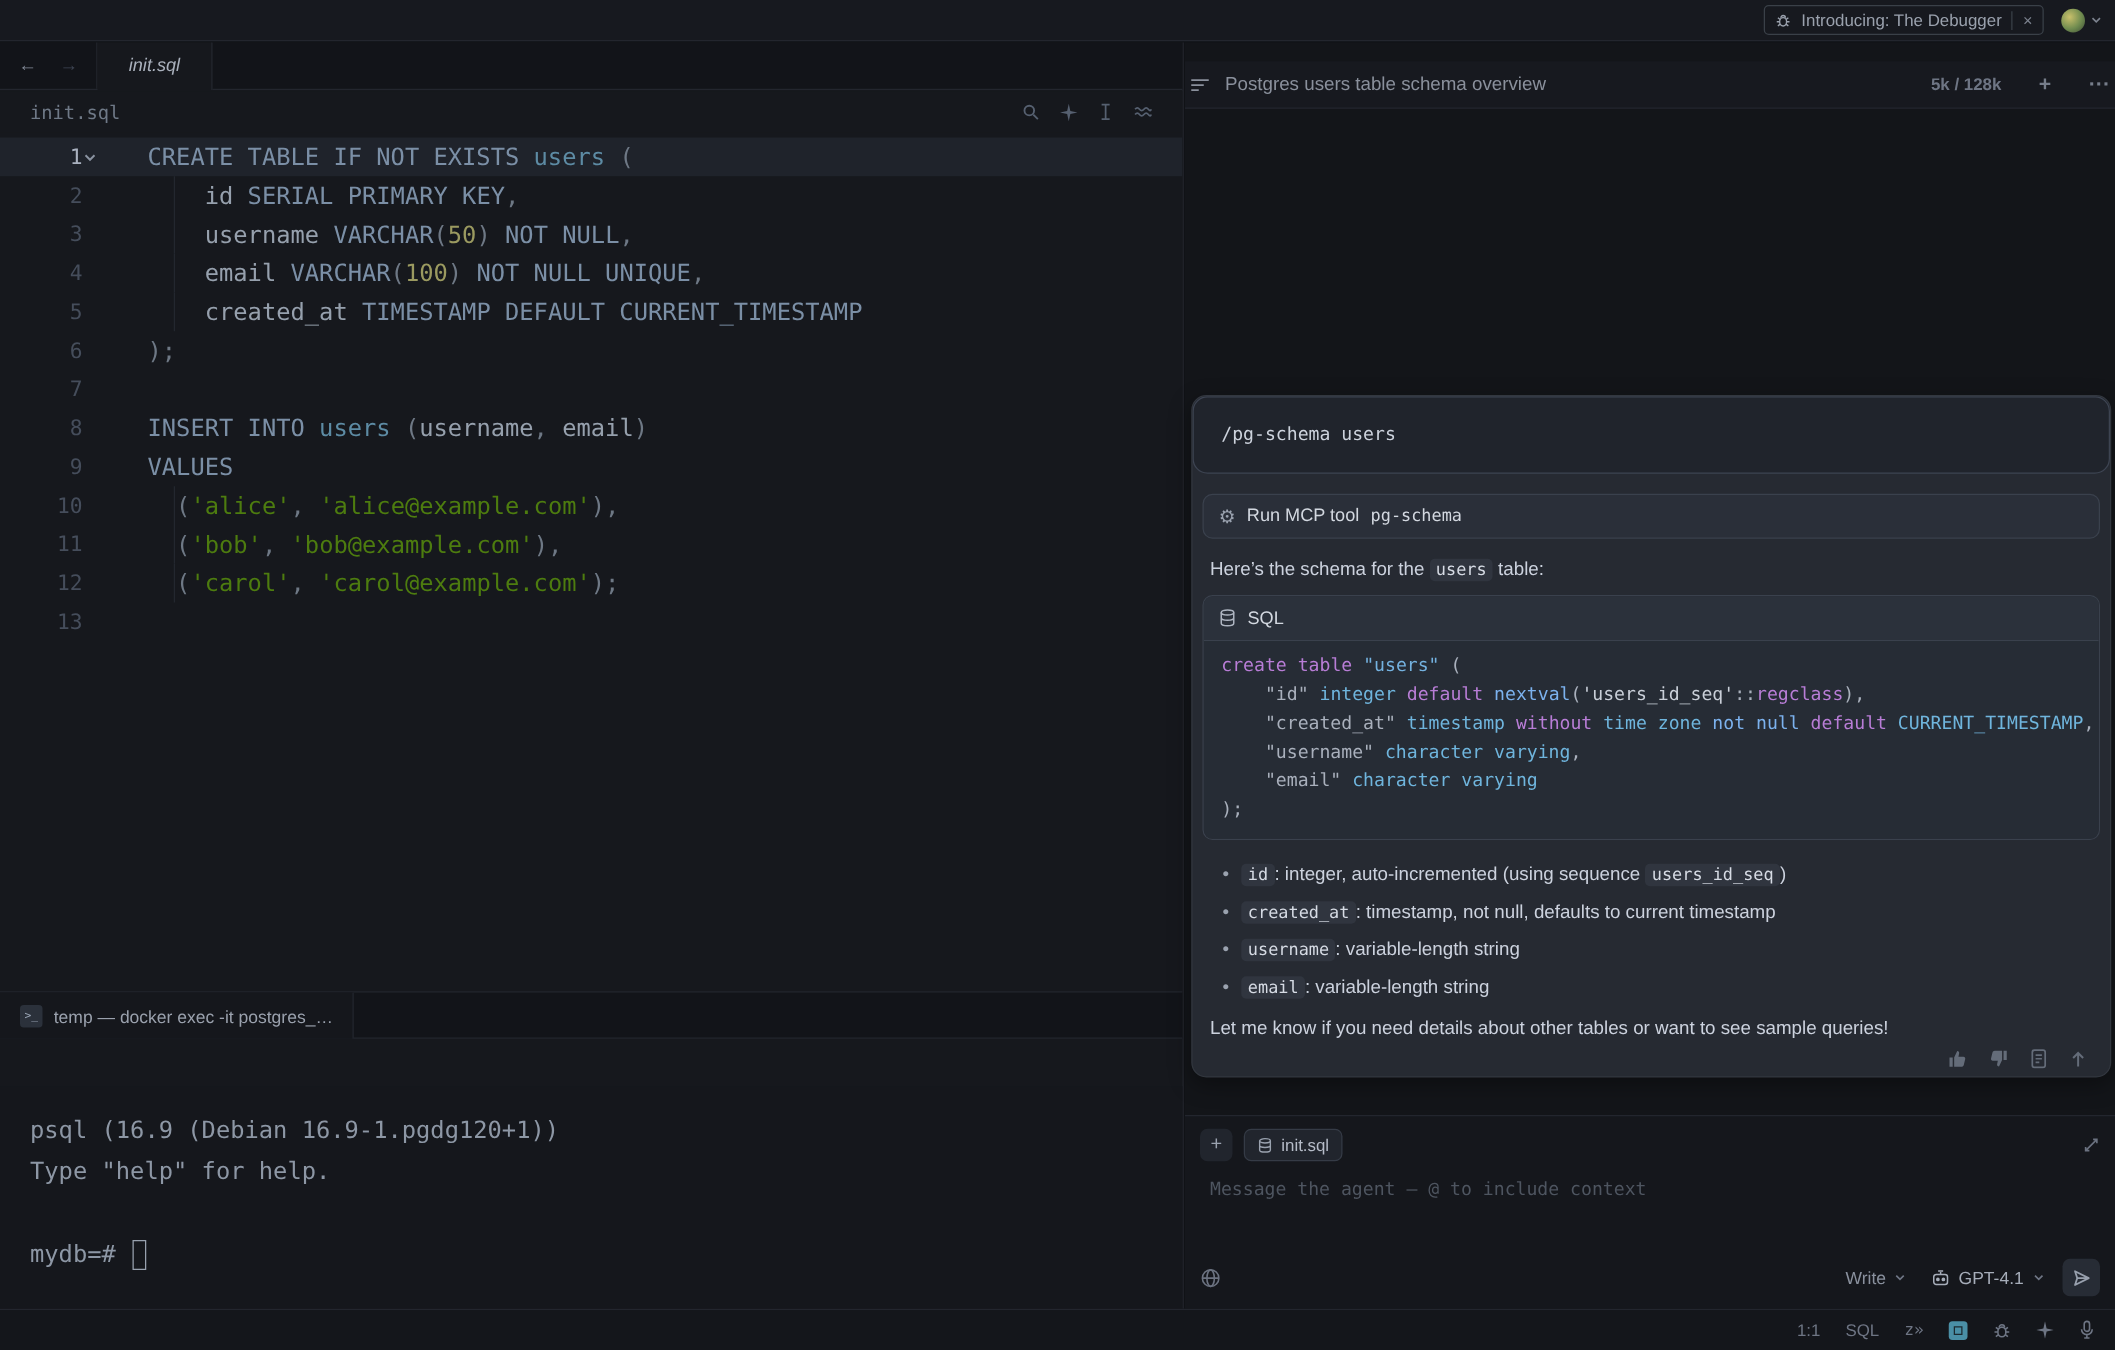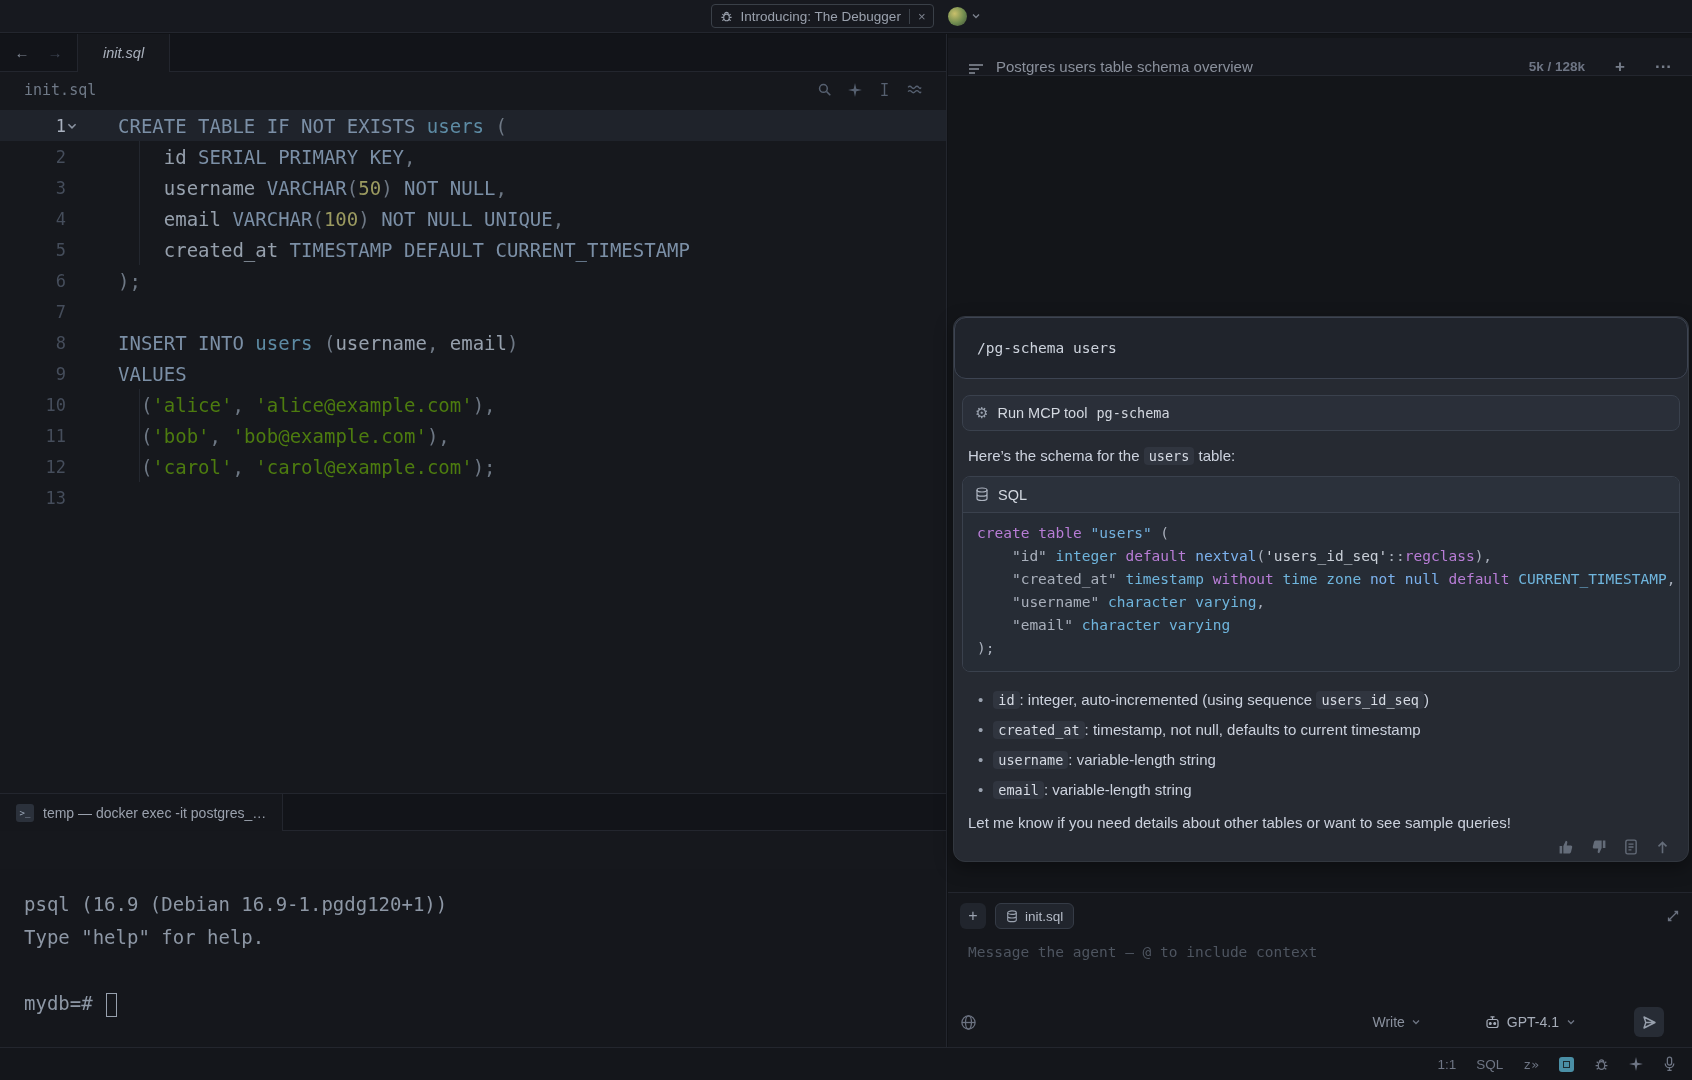--- a/index.html
+++ b/index.html
@@ -1,21 +1,21 @@
 <!DOCTYPE html>
 <html><head>
 <meta charset="utf-8">
 <style>
   * { margin:0; padding:0; box-sizing:border-box; }
   html,body { width:1692px; height:1080px; overflow:hidden; background:#101216;
     font-family:"Liberation Sans", sans-serif; -webkit-font-smoothing:antialiased; }
 
   
   .titlebar { position:absolute; left:0; top:0; right:0; height:33px; background:#17191f;
-    border-bottom:1px solid #23262e; display:flex; align-items:center; justify-content:center;
+    border-bottom:1px solid #23262e; display:flex; align-items:center; justify-content:flex-end;
     gap:14px; padding:0 10px; }
   .promo { display:flex; align-items:center; gap:8px; height:24px; padding:0 8px;
     border:1px solid #3a4048; border-radius:4px; color:#9aa1ad; font-size:13.5px; }
   .promo .x { color:#7c828e; padding-left:8px; border-left:1px solid #3a4048; font-size:13px; }
   .avatar-wrap { display:flex; align-items:center; gap:4px; }
   .avatar { width:19px; height:19px; border-radius:50%;
     background:radial-gradient(circle at 35% 35%, #c9c06b, #6f8b4f 55%, #3c4a36 100%); }
 
   
   .workspace { position:absolute; left:0; top:34px; right:0; bottom:33px; }
@@ -67,22 +67,22 @@
     border-bottom:1px solid #23262e; display:flex; align-items:center; padding:0 24px;
     color:#8d96a4; font-size:14.5px; }
   .term-body { position:absolute; left:0; right:0; bottom:0; height:178px; background:#15171c;
     padding:24px 0 0 24px; font-family:"DejaVu Sans Mono", monospace; font-size:19px;
     color:#8d97a5; }
   .tline { height:33px; white-space:pre; }
   .cursor-box { display:inline-block; width:11px; height:24px; border:1.5px solid #98a1ae;
     vertical-align:middle; margin-left:2px; }
 
   
-  .panel-header { position:absolute; left:0; top:4px; right:0; height:38px;
-    display:flex; align-items:flex-end; gap:12px; padding:0 20px; background:#17191f;
+  .panel-header { position:absolute; left:0; top:15px; right:0; height:38px;
+    display:flex; align-items:center; gap:12px; padding:0 4px; background:#17191f;
     border-bottom:1px solid #23262e; }
   .panel-title { color:#8a909c; font-size:15px; }
   .panel-right { margin-left:auto; display:flex; align-items:center; gap:30px;font-weight:bold; }
   .token { color:#6e7584; font-size:13.5px; }
   .iconbtn { color:#767d8a; font-size:17px; line-height:1; }
 
   .thread { position:absolute; left:5px; right:3px; top:282px; height:546px; background:#262a32;
     border:1px solid #32373f; border-radius:12px; box-shadow:0 6px 18px rgba(0,0,0,.35);
     overflow:hidden; }
   .user-card { height:62px; background:#20242c; border:1px solid #3d4452; border-radius:12px;
@@ -115,22 +115,22 @@
     border-top:1px solid #23262e; padding:10px 12px; }
   .comp-row1 { display:flex; align-items:center; gap:9px; }
   .addbtn { width:26px; height:26px; border-radius:6px; background:#21252d; color:#9aa2af;
     display:flex; align-items:center; justify-content:center; font-size:16px; }
   .pill { display:flex; align-items:center; gap:7px; height:26px; padding:0 10px;
     background:#21252d; border:1px solid #353b46; border-radius:6px; color:#b6bcc8;
     font-size:13.5px; }
   .expand { margin-left:auto; color:#6b7280; }
   .placeholder { margin:15px 0 0 8px; font-family:"DejaVu Sans Mono", monospace; font-size:14.5px;
     color:#4e5560; }
-  .comp-bottom { position:absolute; left:12px; right:28px; bottom:10px; display:flex;
-    align-items:center;gap:44px; }
+  .comp-bottom { position:absolute; left:12px; right:12px; bottom:10px; display:flex;
+    align-items:center; }
   .globe { color:#6b7280; }
   .comp-bottom .spacer { flex:1; }
   .mode-sel { display:flex; align-items:center; gap:6px; color:#8a919e; font-size:14px; }
   .model-sel { display:flex; align-items:center; gap:7px; color:#a6adb9; font-size:14px;
     margin-left:20px; }
   .sendbtn { width:30px; height:30px; margin-left:14px; border-radius:6px; background:#272c35;
     color:#98a0ad; display:flex; align-items:center; justify-content:center; }
 
   
   .statusbar { position:absolute; left:0; right:0; bottom:0; height:33px; background:#14161b;

